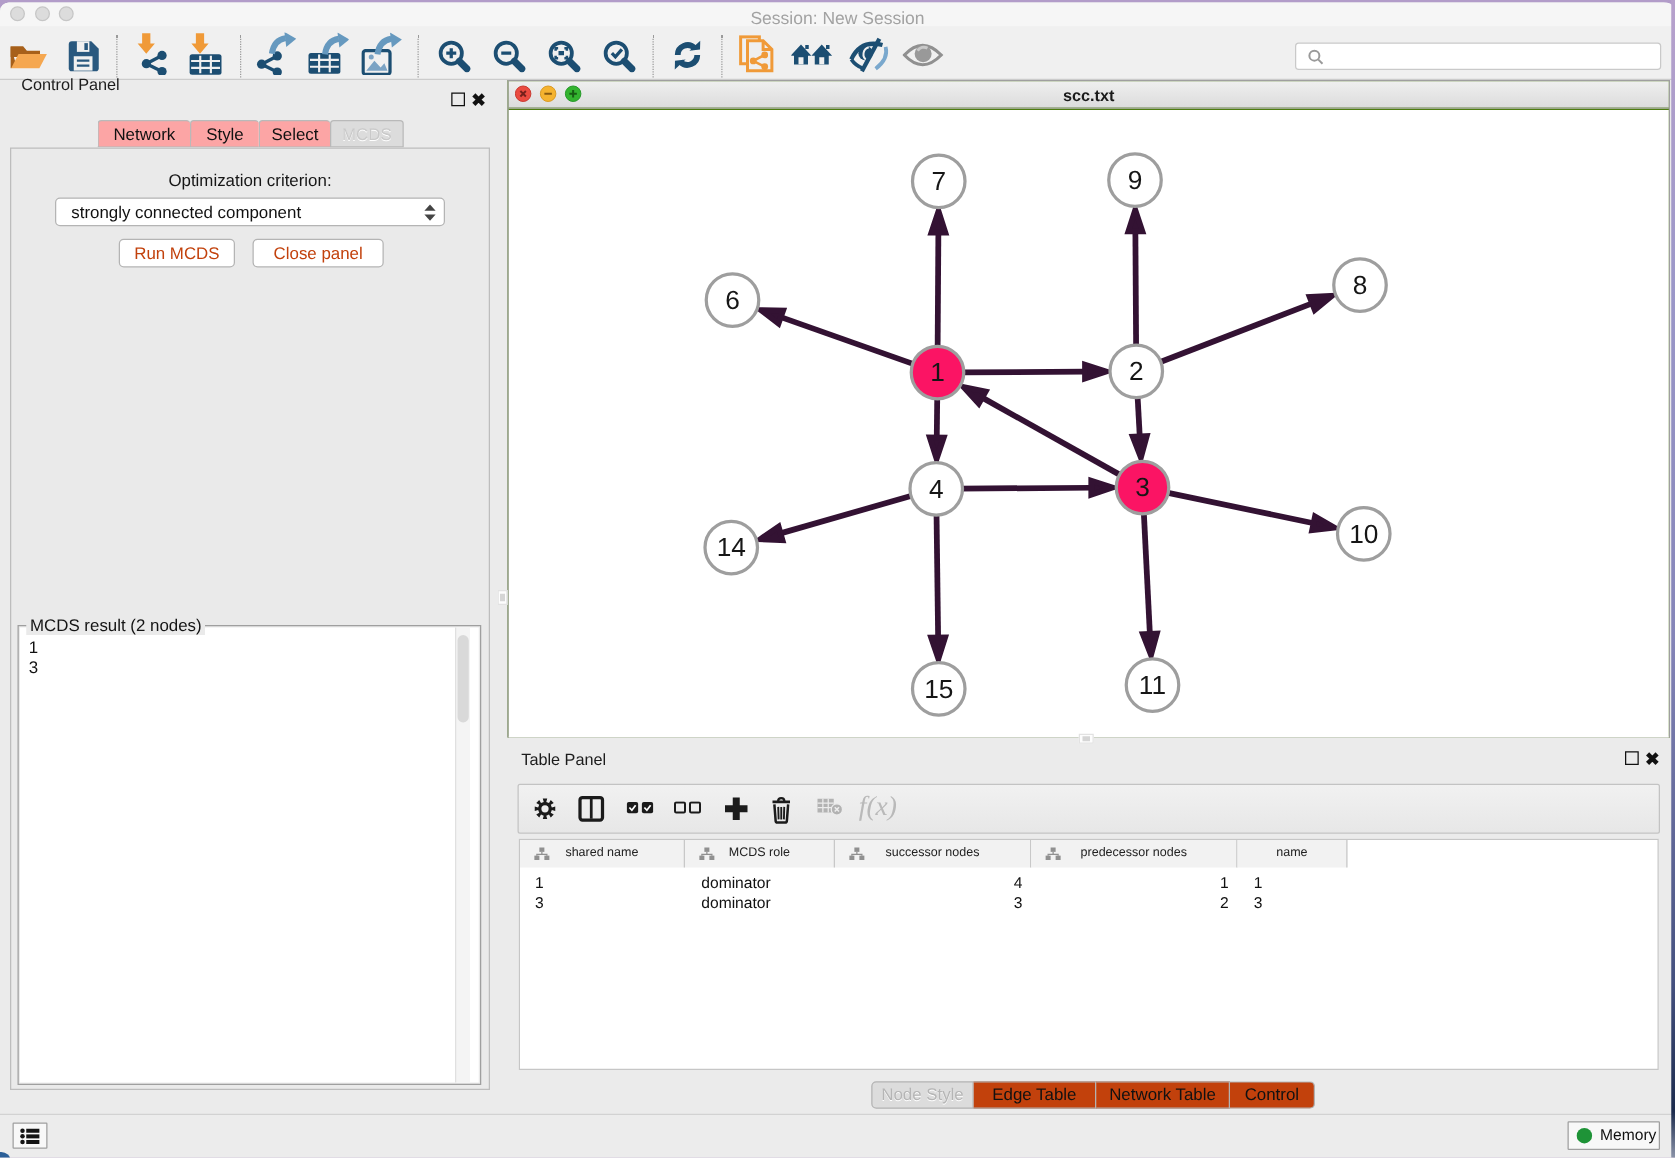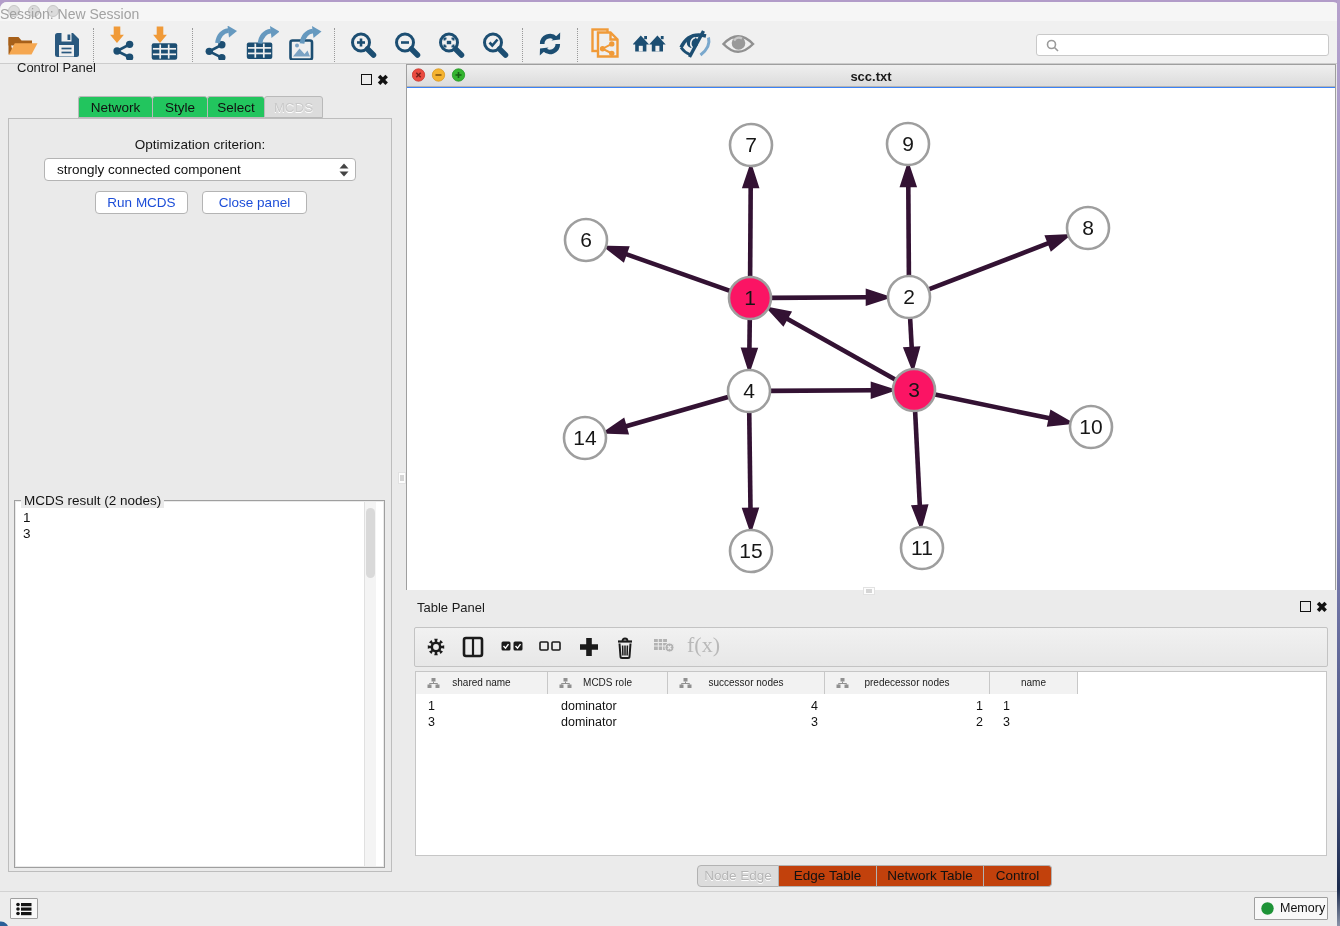--- a/index.html
+++ b/index.html
@@ -1,38 +1,38 @@
 <!DOCTYPE html>
 <html><head><meta charset="utf-8"><style>
 *{margin:0;padding:0;box-sizing:border-box}
 html,body{width:1340px;height:926px;overflow:hidden;background:#b29cc9;font-family:"Liberation Sans",sans-serif;}
 .abs{position:absolute}
 #win{position:absolute;left:0;top:2px;width:1338px;height:924px;background:#ebebeb;border-radius:7px 7px 0 0;}
 #titlebar{position:absolute;left:0;top:2px;width:1340px;height:21px;background:#f6f6f6;border-radius:7px 7px 0 0;}
 .tl{position:absolute;top:3px;width:12px;height:12px;border-radius:50%;background:#dcdcdc;border:1px solid #c6c6c6}
-#title{position:absolute;top:4px;left:0;width:100%;font-size:14px;color:#a2a2a2}
+#title{position:absolute;top:4px;left:0;width:100%;text-align:center;font-size:14px;color:#a2a2a2}
 #toolbar{position:absolute;left:0;top:21px;width:1340px;height:43px;background:#f0f0f0;border-bottom:1px solid #cccccc}
 .sep{position:absolute;top:28px;height:34px;width:0;border-left:1px dotted #9a9a9a}
 #searchbox{position:absolute;left:1036px;top:34px;width:293px;height:22px;background:#fff;border:1px solid #c9c9c9;border-radius:3px}
 
 #cp-title{position:absolute;left:17px;top:60px;font-size:13px;color:#1c1c1c}
 .winbtn-sq{position:absolute;width:11px;height:11px;border:1.6px solid #111}
 .winbtn-x{position:absolute;font-size:14px;font-weight:bold;color:#111;line-height:12px}
-.tab{position:absolute;top:96px;height:22px;background:#22c55e;border:1px solid #b9b9b9;border-right:none;font-size:13.5px;color:#111;text-align:center;line-height:21px;border-radius:3px 3px 0 0}
+.tab{position:absolute;top:96px;height:22px;background:#fca5a5;border:1px solid #b9b9b9;border-right:none;font-size:13.5px;color:#111;text-align:center;line-height:21px;border-radius:3px 3px 0 0}
 #cp-panel{position:absolute;left:8px;top:118px;width:384px;height:754px;background:#eaeaea;border:1px solid #bdbdbd}
 #opt-label{position:absolute;left:0;top:137px;width:400px;text-align:center;font-size:13.5px;color:#161616}
 #opt-select{position:absolute;left:44px;top:158px;width:312px;height:23px;background:#fff;border:1px solid #b4b4b4;border-radius:4px;font-size:13.5px;color:#111;line-height:21px;padding-left:12px}
-.btn{position:absolute;top:191px;height:23px;background:#fff;border:1px solid #b4b4b4;border-radius:4px;font-size:13.5px;color:#1d4ed8;text-align:center;line-height:21px}
+.btn{position:absolute;top:191px;height:23px;background:#fff;border:1px solid #b4b4b4;border-radius:4px;font-size:13.5px;color:#c2410c;text-align:center;line-height:21px}
 #mcds-box{position:absolute;left:14px;top:500px;width:371px;height:368px;border:1px solid #9f9f9f}
 #mcds-legend{position:absolute;left:21px;top:493px;background:#eaeaea;font-size:13.5px;color:#141414;padding:0 3px}
 #mcds-text{position:absolute;left:16px;top:502px;width:367px;height:364px;background:#fff;font-size:13.5px;color:#111;line-height:16px;padding:8px 0 0 7px}
 #mcds-sb{position:absolute;left:364px;top:502px;width:12px;height:364px;background:#f4f4f4;border-left:1px solid #e0e0e0}
 #mcds-thumb{position:absolute;left:1px;top:6px;width:9px;height:70px;background:#d9d9d9;border-radius:5px}
 
-#netwin{position:absolute;left:406px;top:64px;width:930px;height:526px;background:#3b82f6;border:1px solid #9f9f9f}
+#netwin{position:absolute;left:406px;top:64px;width:930px;height:526px;background:#4d7c0f;border:1px solid #9f9f9f}
 #nethead{position:absolute;left:0;top:0;width:928px;height:22px;background:linear-gradient(#efefef,#dcdcdc);border-bottom:1px solid #b4b4b4}
 #nettitle{position:absolute;left:0;top:4px;width:100%;text-align:center;font-size:13px;font-weight:bold;color:#1a1a1a}
 #netcanvas{position:absolute;left:0;top:23px;width:928px;height:502px;background:#fff}
 
 #tp-title{position:absolute;left:417px;top:600px;font-size:13px;color:#1c1c1c}
 #tp-toolbar{position:absolute;left:414px;top:627px;width:914px;height:40px;background:linear-gradient(#f1f1f1,#e7e7e7);border:1px solid #c3c3c3;border-radius:2px}
 #tp-table{position:absolute;left:415px;top:671px;width:912px;height:185px;background:#fff;border:1px solid #c6c6c6}
 .th{position:absolute;top:0;height:22px;background:#f2f2f2;border-right:1px solid #c8c8c8;font-size:10px;color:#222;text-align:center;line-height:22px}
 .td{position:absolute;font-size:12.5px;color:#111;height:16px;line-height:16px}
 .seg{position:absolute;top:865px;height:22px;background:#c2410c;border:1px solid #b2b2b2;font-size:13.5px;color:#111;text-align:center;line-height:20px}
@@ -287,21 +287,21 @@
   <div class="td" style="left:145px;top:26px">dominator</div>
   <div class="td" style="left:252px;top:26px;width:150px;text-align:right">4</div>
   <div class="td" style="left:409px;top:26px;width:158px;text-align:right">1</div>
   <div class="td" style="left:587px;top:26px">1</div>
   <div class="td" style="left:12px;top:42px">3</div>
   <div class="td" style="left:145px;top:42px">dominator</div>
   <div class="td" style="left:252px;top:42px;width:150px;text-align:right">3</div>
   <div class="td" style="left:409px;top:42px;width:158px;text-align:right">2</div>
   <div class="td" style="left:587px;top:42px">3</div>
 </div>
-<div class="seg" style="left:697px;width:82px;border-radius:4px 0 0 4px;background:#dcdcdc;color:#b5b5b5;text-shadow:0 1px 0 #fff">Node Edge</div>
+<div class="seg" style="left:697px;width:82px;border-radius:4px 0 0 4px;background:#dcdcdc;color:#b5b5b5;text-shadow:0 1px 0 #fff">Node Style</div>
 <div class="seg" style="left:779px;width:98px;border-left:none">Edge Table</div>
 <div class="seg" style="left:877px;width:107px;border-left:none">Network Table</div>
 <div class="seg" style="left:984px;width:68px;border-left:none;border-radius:0 4px 4px 0">Control</div>
 
 <div id="statusbar"></div>
 <div id="listbtn"></div>
 <div id="membtn">Memory</div>
 <svg class="abs" style="left:427px;top:638px" width="18" height="18" viewBox="0 0 18 18">
     <path d="M17.2 7.2 L17.2 10.8 L14.5 10.0 L13.6 12.2 L16.0 13.6 L13.6 16.0 L12.2 13.6 L10.0 14.5 L10.8 17.2 L7.2 17.2 L8.0 14.5 L5.8 13.6 L4.4 16.0 L2.0 13.6 L4.4 12.2 L3.5 10.0 L0.8 10.8 L0.8 7.2 L3.5 8.0 L4.4 5.8 L2.0 4.4 L4.4 2.0 L5.8 4.4 L8.0 3.5 L7.2 0.8 L10.8 0.8 L10.0 3.5 L12.2 4.4 L13.6 2.0 L16.0 4.4 L13.6 5.8 L14.5 8.0 Z M 11.9 9 a 2.9 2.9 0 1 0 -5.8 0 a 2.9 2.9 0 1 0 5.8 0 Z" fill="#1b1b1b" fill-rule="evenodd"></path>
   </svg>
@@ -336,21 +336,21 @@
   </svg>
 <svg class="abs" style="left:653px;top:636px" width="22" height="22" viewBox="0 0 22 22">
     <rect x="1" y="3" width="13" height="11" fill="#b2b2b2"></rect>
     <line x1="1" y1="6.5" x2="14" y2="6.5" stroke="#ececec" stroke-width="1"></line>
     <line x1="1" y1="10" x2="14" y2="10" stroke="#ececec" stroke-width="1"></line>
     <line x1="5.3" y1="3" x2="5.3" y2="14" stroke="#ececec" stroke-width="1"></line>
     <line x1="9.6" y1="3" x2="9.6" y2="14" stroke="#ececec" stroke-width="1"></line>
     <circle cx="16.5" cy="11.5" r="4.5" fill="#b2b2b2" stroke="#ececec" stroke-width="1"></circle>
     <path d="M14.8 9.8 l3.4 3.4 M18.2 9.8 l-3.4 3.4" stroke="#ececec" stroke-width="1.3"></path>
   </svg>
-<div class="abs" style="left:687px;top:632px;font-family:'Liberation Serif',serif;font-size:22px;color:#b9b9b9">f(x)</div>
+<div class="abs" style="left:687px;top:632px;font-family:'Liberation Serif',serif;font-style:italic;font-size:22px;color:#b9b9b9">f(x)</div>
 <svg class="abs" style="left:427px;top:677px" width="13" height="12" viewBox="0 0 13 12">
     <rect x="4.5" y="1" width="4" height="3.5" fill="#909090"></rect>
     <rect x="0.5" y="7.5" width="4" height="3.5" fill="#909090"></rect>
     <rect x="8.5" y="7.5" width="4" height="3.5" fill="#909090"></rect>
     <path d="M6.5 4.5 v2 M2.5 7.5 v-1 h8 v1" stroke="#909090" stroke-width="1" fill="none"></path>
   </svg>
 <svg class="abs" style="left:559px;top:677px" width="13" height="12" viewBox="0 0 13 12">
     <rect x="4.5" y="1" width="4" height="3.5" fill="#909090"></rect>
     <rect x="0.5" y="7.5" width="4" height="3.5" fill="#909090"></rect>
     <rect x="8.5" y="7.5" width="4" height="3.5" fill="#909090"></rect>

